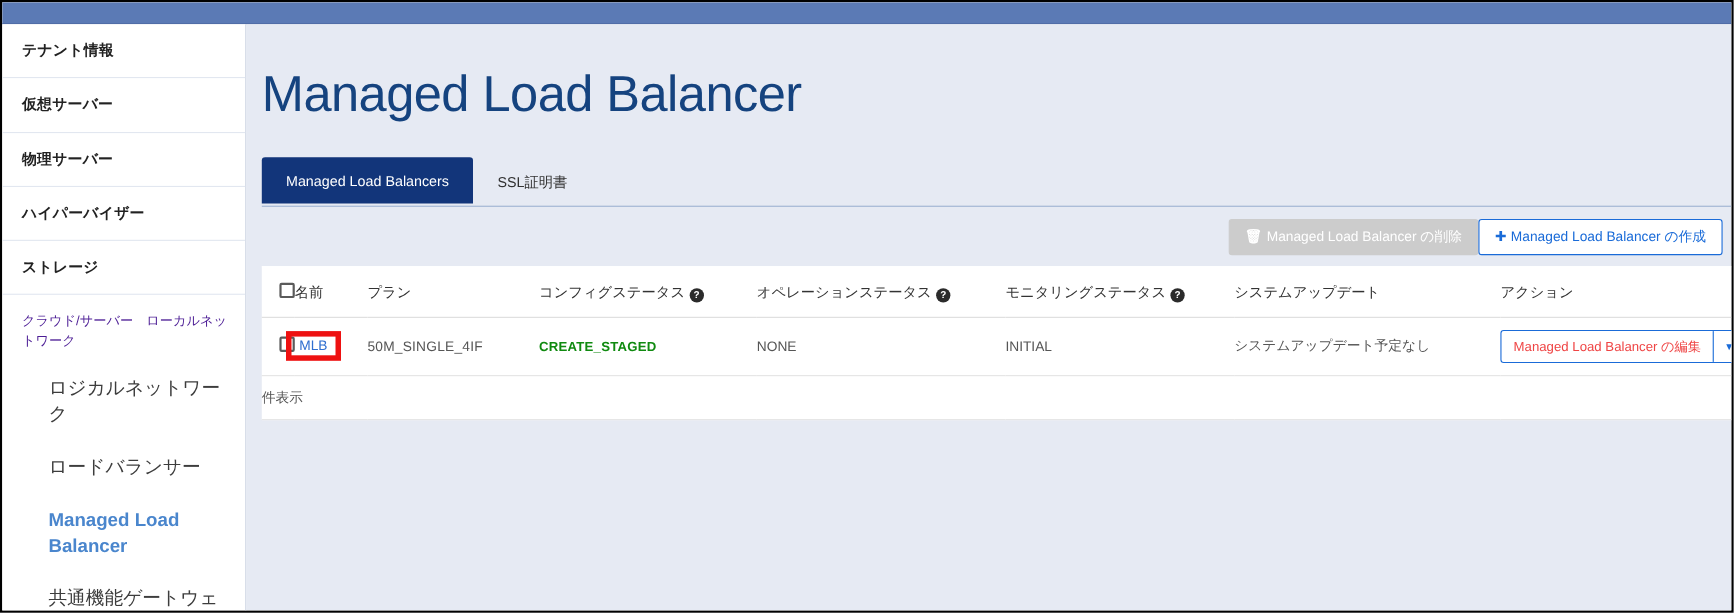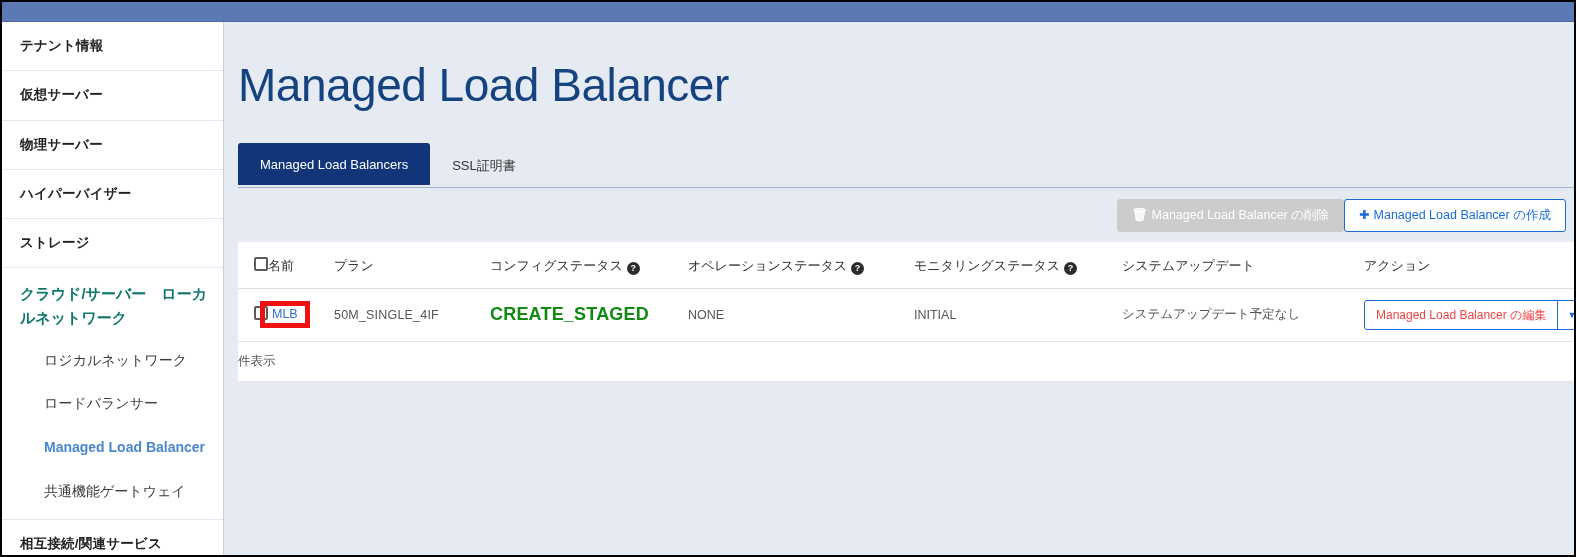--- a/index.html
+++ b/index.html
@@ -49,28 +49,28 @@
     padding: 14px 0 14px 18px;
     font-size: 13.5px;
     font-weight: bold;
     color: #222222;
     line-height: 1.5;
     letter-spacing: .2px;
   }
   .side-group { border-bottom: 1px solid #e2e7f0; padding-bottom: 6px;}
   .side-group-head {
     padding: 14px 16px 10px 18px;
-    font-size: 15px;
-    font-weight: bold;
-    color: #0f766e;
+    font-size: 12px;
+    font-weight: normal;
+    color: #4c1d95;
     line-height: 1.55;
   }
   .side-sub {
     padding: 12px 8px 12px 42px;
-    font-size: 14px;
+    font-size: 17px;
     color: #3d3d3d;
     line-height: 1.4;
   }
   .side-sub.active {
     color: #4a86cd;
     font-weight: bold;
   }
   .side-item.last { border-bottom: none; }
 
   
@@ -215,21 +215,21 @@
     display: inline-block;
     border: 5px solid #ee1111;
     padding: 2px 7px;
     line-height: 1;
     position: relative;
     left: -8px;
   }
   .status-green {
     color: #108a10;
     font-weight: bold;
-    font-size: 18px;
+    font-size: 12px;
     letter-spacing: .2px;
   }
   .mono-ish { letter-spacing: .2px; }
 
   .splitbtn {
     display: inline-flex;
     align-items: stretch;
     border: 1px solid #1a6bd8;
     border-radius: 3px;
     overflow: hidden;

